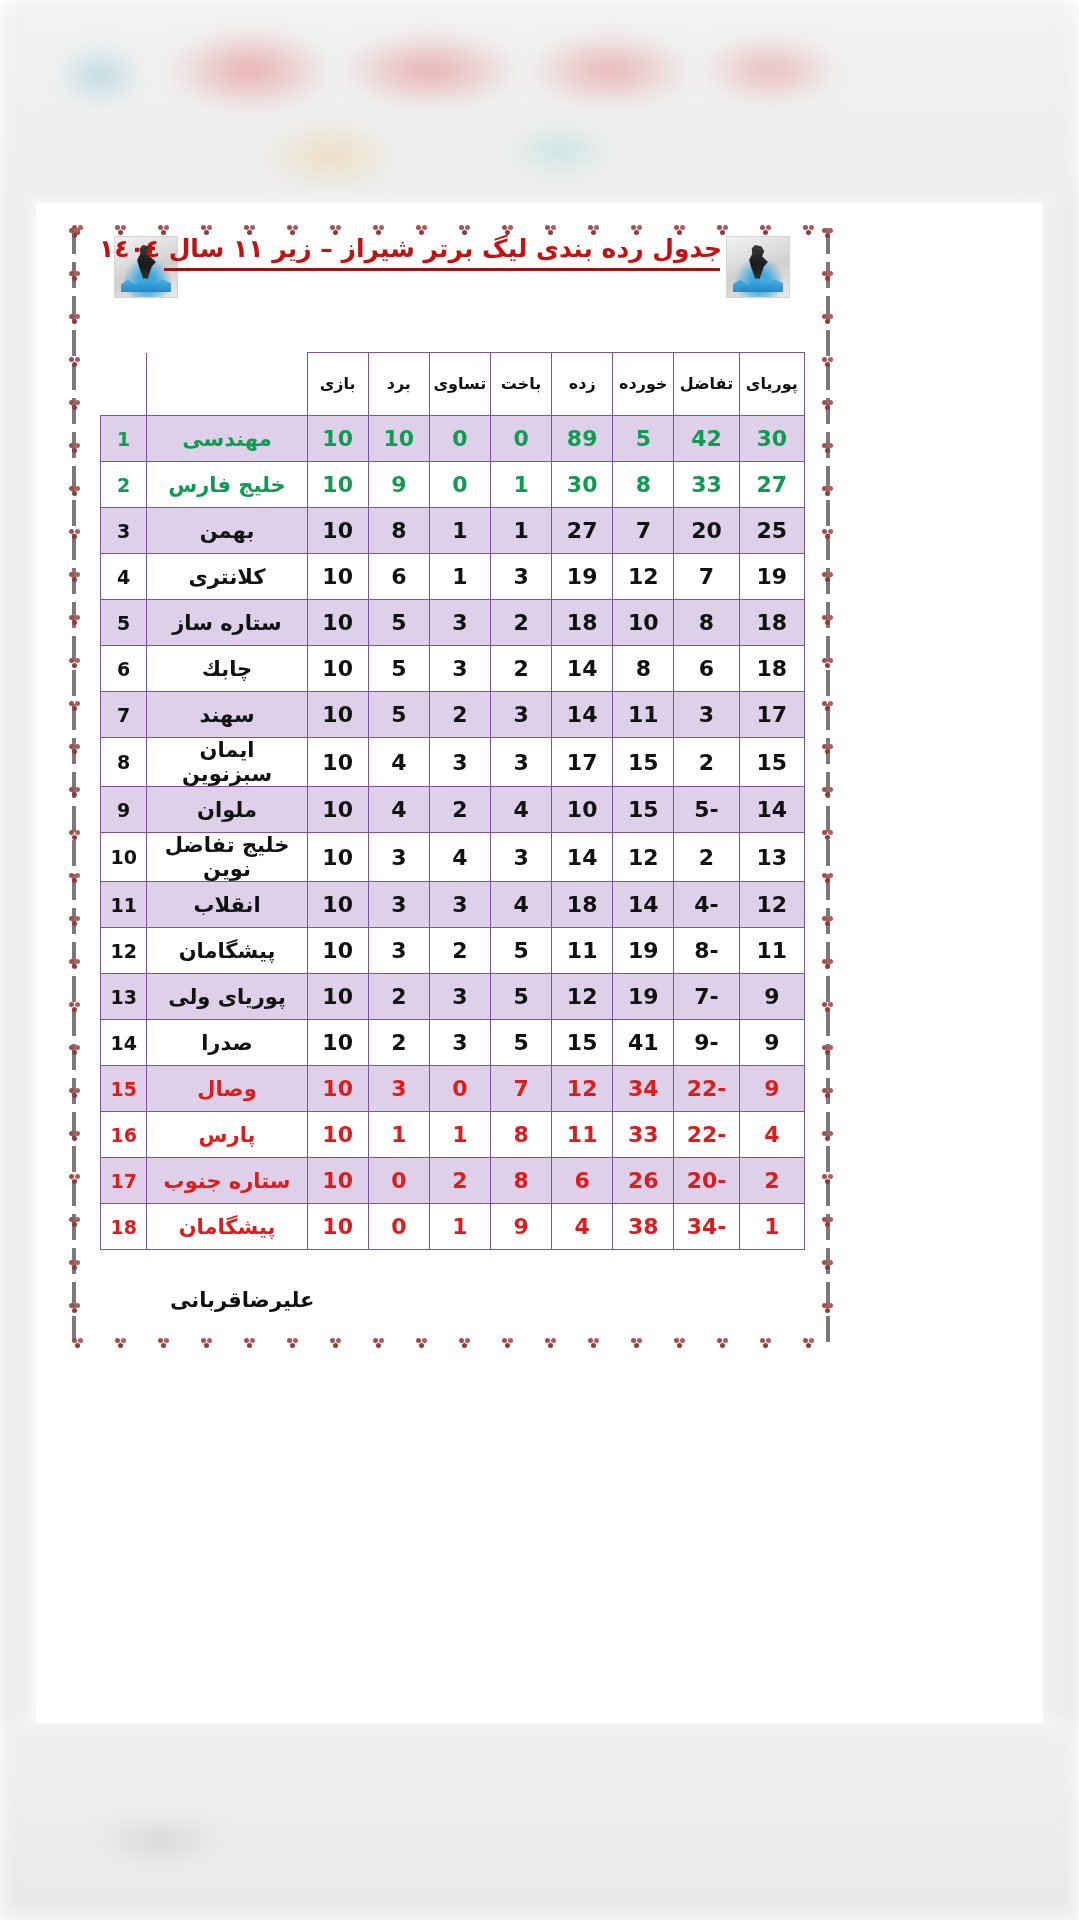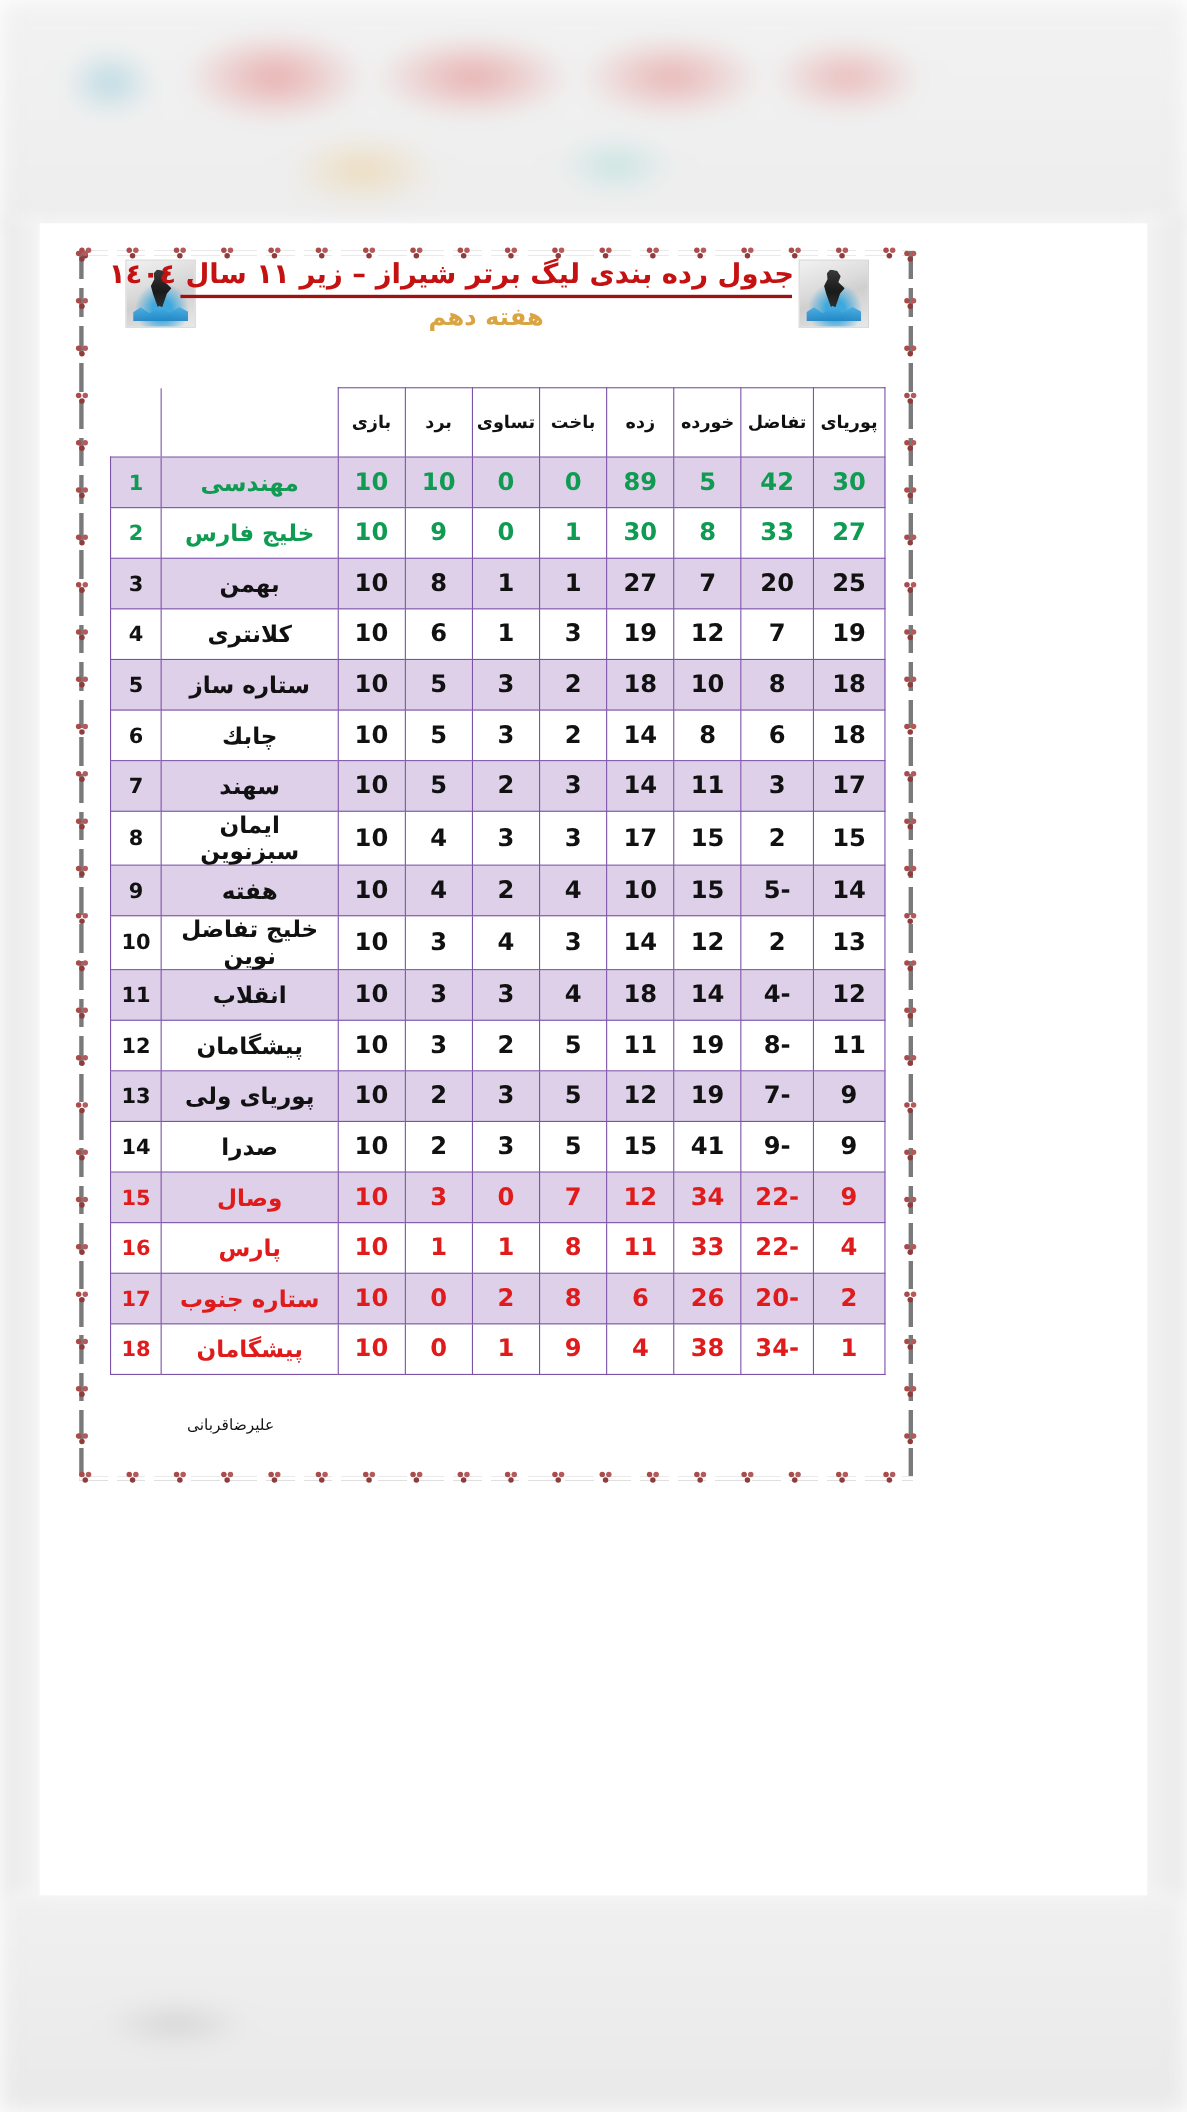--- a/index.html
+++ b/index.html
@@ -165,21 +165,21 @@
     border:1px solid #7b52a8;
   }
   
 
   tr.green td{color:#0f9b52;}
   tr.red td{color:#e01b1b;}
 
   
   #signature{
     position:absolute;left:170px;top:1288px;
-    font-size:14px;font-weight:normal;color:#111;direction:rtl;
+    font-size:21px;font-weight:bold;color:#111;direction:rtl;
   }
 </style>
 </head>
 <body>
 
 <div id="blur-top"></div>
 <div id="blur-bottom"></div>
 <div id="blur-left"></div>
 <div id="blur-right"></div>
 
@@ -636,21 +636,20 @@
   <div id="logo-left">
     <div class="logo-figure"></div>
     <div class="logo-wave"></div>
   </div>
   <div id="logo-right">
     <div class="logo-figure"></div>
     <div class="logo-wave"></div>
   </div>
   <div id="title-main">جدول رده بندی لیگ برتر شیراز – زیر ۱۱ سال ۱٤۰٤</div>
   <div id="title-rule"></div>
-  <div id="title-sub">هفته دهم</div>
 </div>
 
 <div id="table-wrap">
   <table>
     <colgroup>
       <col class="c-num-wide">
         <col class="c-num-wide">
         <col class="c-num">
         <col class="c-num">
       <col class="c-num">
@@ -773,21 +772,21 @@
         </tr>
         <tr class="alt">
           <td>14</td>
           <td>-5</td>
           <td>15</td>
           <td>10</td>
           <td>4</td>
           <td>2</td>
           <td>4</td>
           <td>10</td>
-          <td class="team">هفته</td>
+          <td class="team">ملوان</td>
           <td class="rank">9</td>
         </tr>
         <tr>
           <td>13</td>
           <td>2</td>
           <td>12</td>
           <td>14</td>
           <td>3</td>
           <td>4</td>
           <td>3</td>

